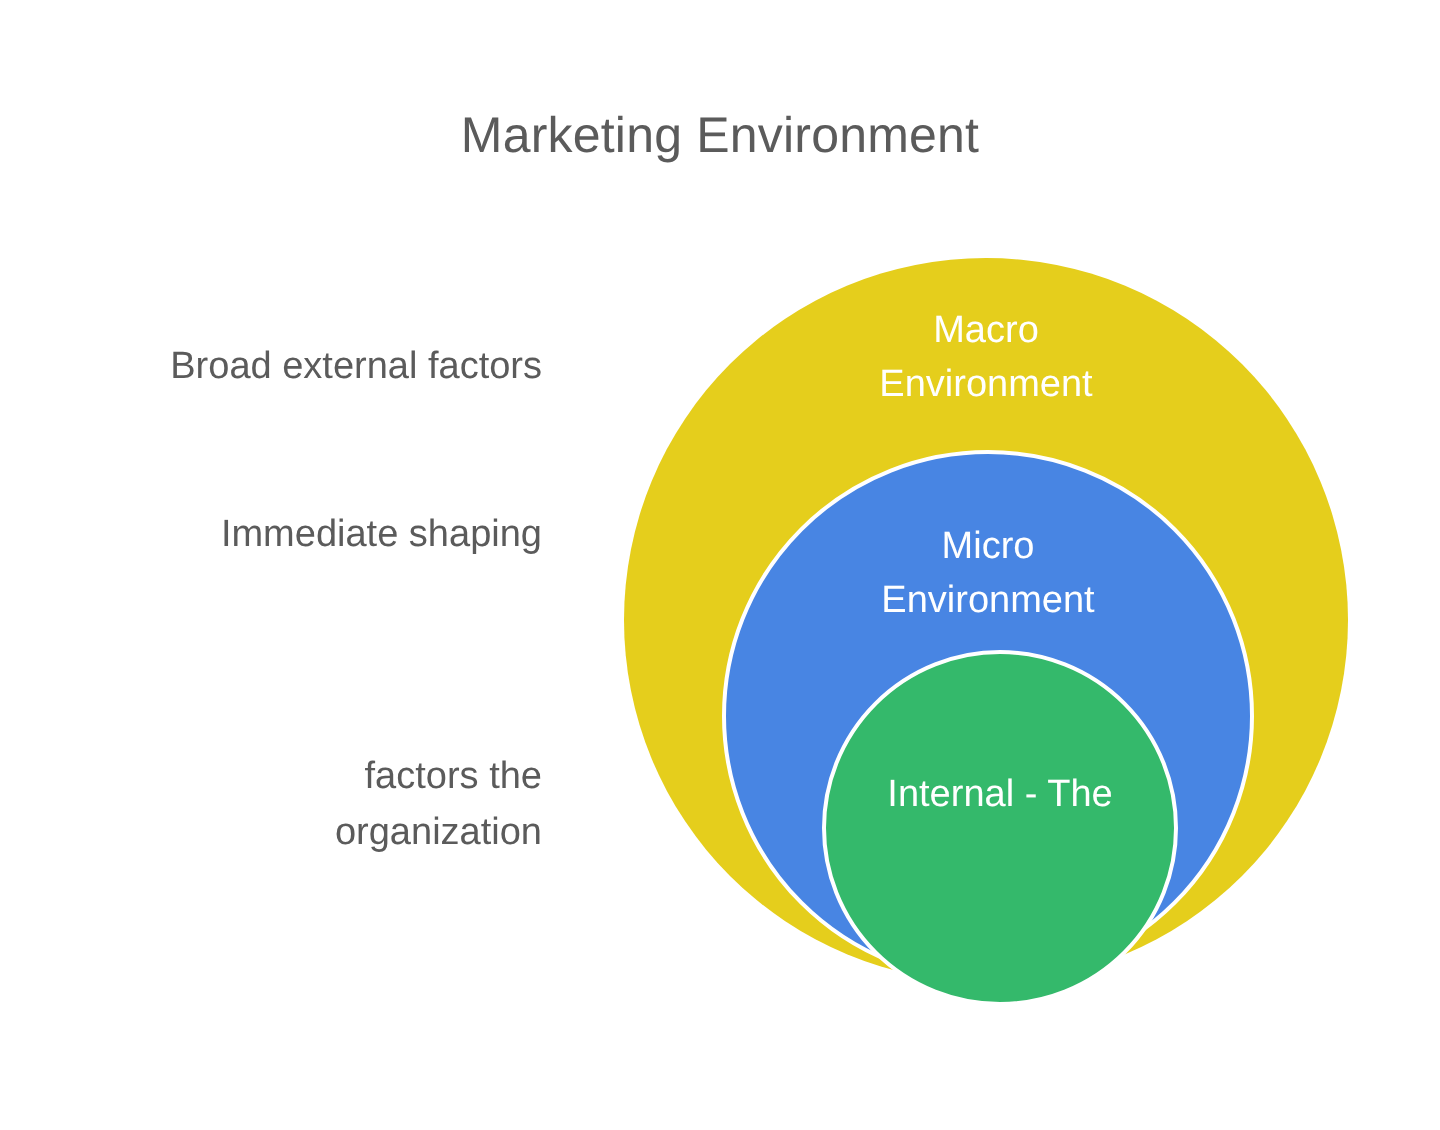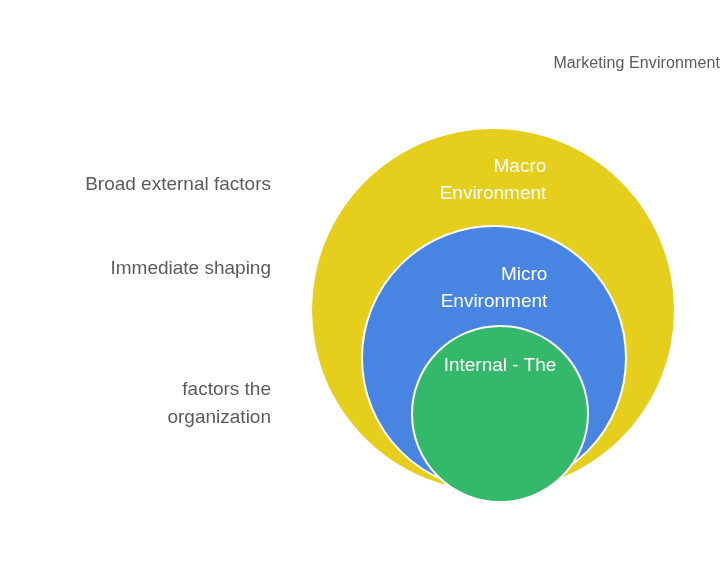--- a/index.html
+++ b/index.html
@@ -19,22 +19,22 @@
     width: 720px;
     height: 565px;
   }
 
   
   .title {
     position: absolute;
     left: 0;
     top: 54px;
     width: 720px;
-    text-align: right;
-    font-size: 16px;
+    text-align: center;
+    font-size: 25px;
     color: #5b5b5b;
     letter-spacing: 0.1px;
     font-weight: 400;
     white-space: nowrap;
   }
 
   
   .caption {
     position: absolute;
     text-align: right;
@@ -58,21 +58,21 @@
     border-radius: 50%;
     box-sizing: border-box;
     display: flex;
     align-items: flex-start;
     justify-content: center;
   }
   .circle-label {
     color: #ffffff;
     font-size: 19px;
     line-height: 27px;
-    text-align: right;
+    text-align: center;
     font-weight: 400;
     white-space: nowrap;
   }
   .circle-label .line { display: block; }
 
   .circle-macro {
     left: 312px;
     top: 129px;
     width: 362px;
     height: 362px;
@@ -91,21 +91,21 @@
   .circle-micro .circle-label { margin-top: 33px; }
 
   .circle-internal {
     left: 411px;
     top: 325px;
     width: 178px;
     height: 178px;
     background: #34b96b;
     border: 2px solid #ffffff;
   }
-  .circle-internal .circle-label { margin-top: 24px; }
+  .circle-internal .circle-label { margin-top: 57px; }
 </style>
 </head>
 <body>
 
 <div id="canvas">
 
   <div class="title">Marketing Environment</div>
 
   <div class="caption caption-broad">
     <span class="line">Broad external factors</span>

